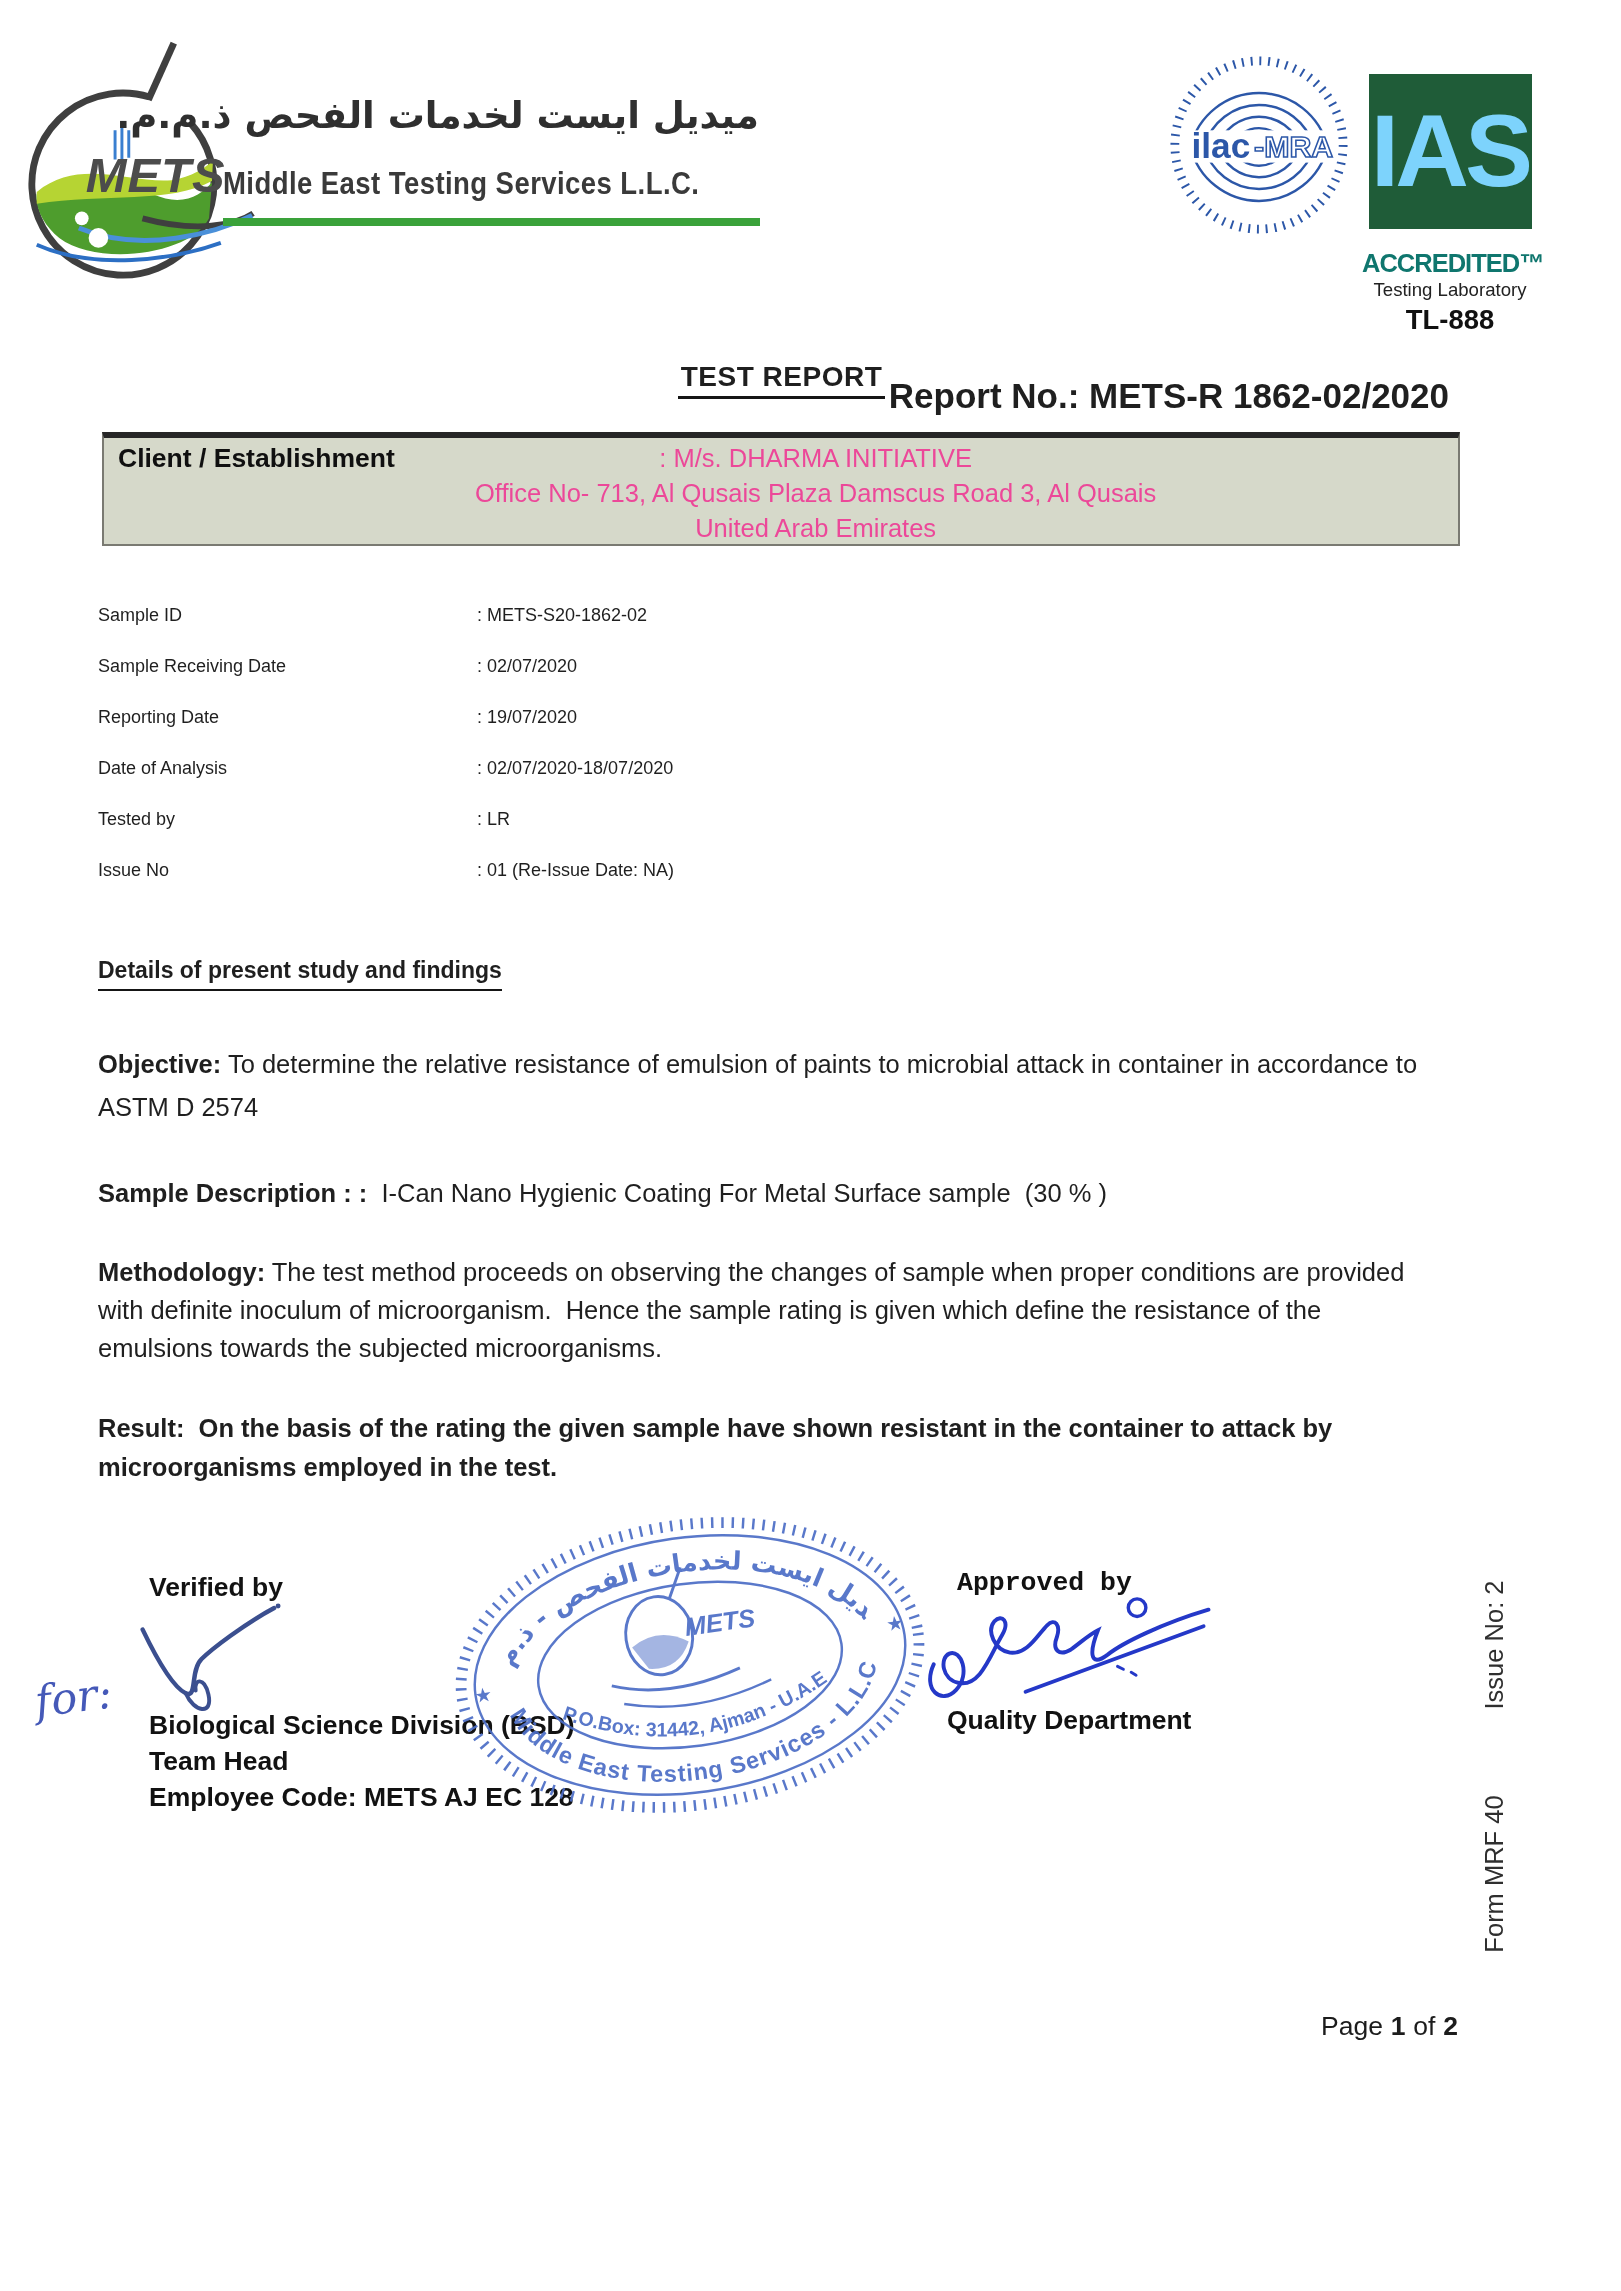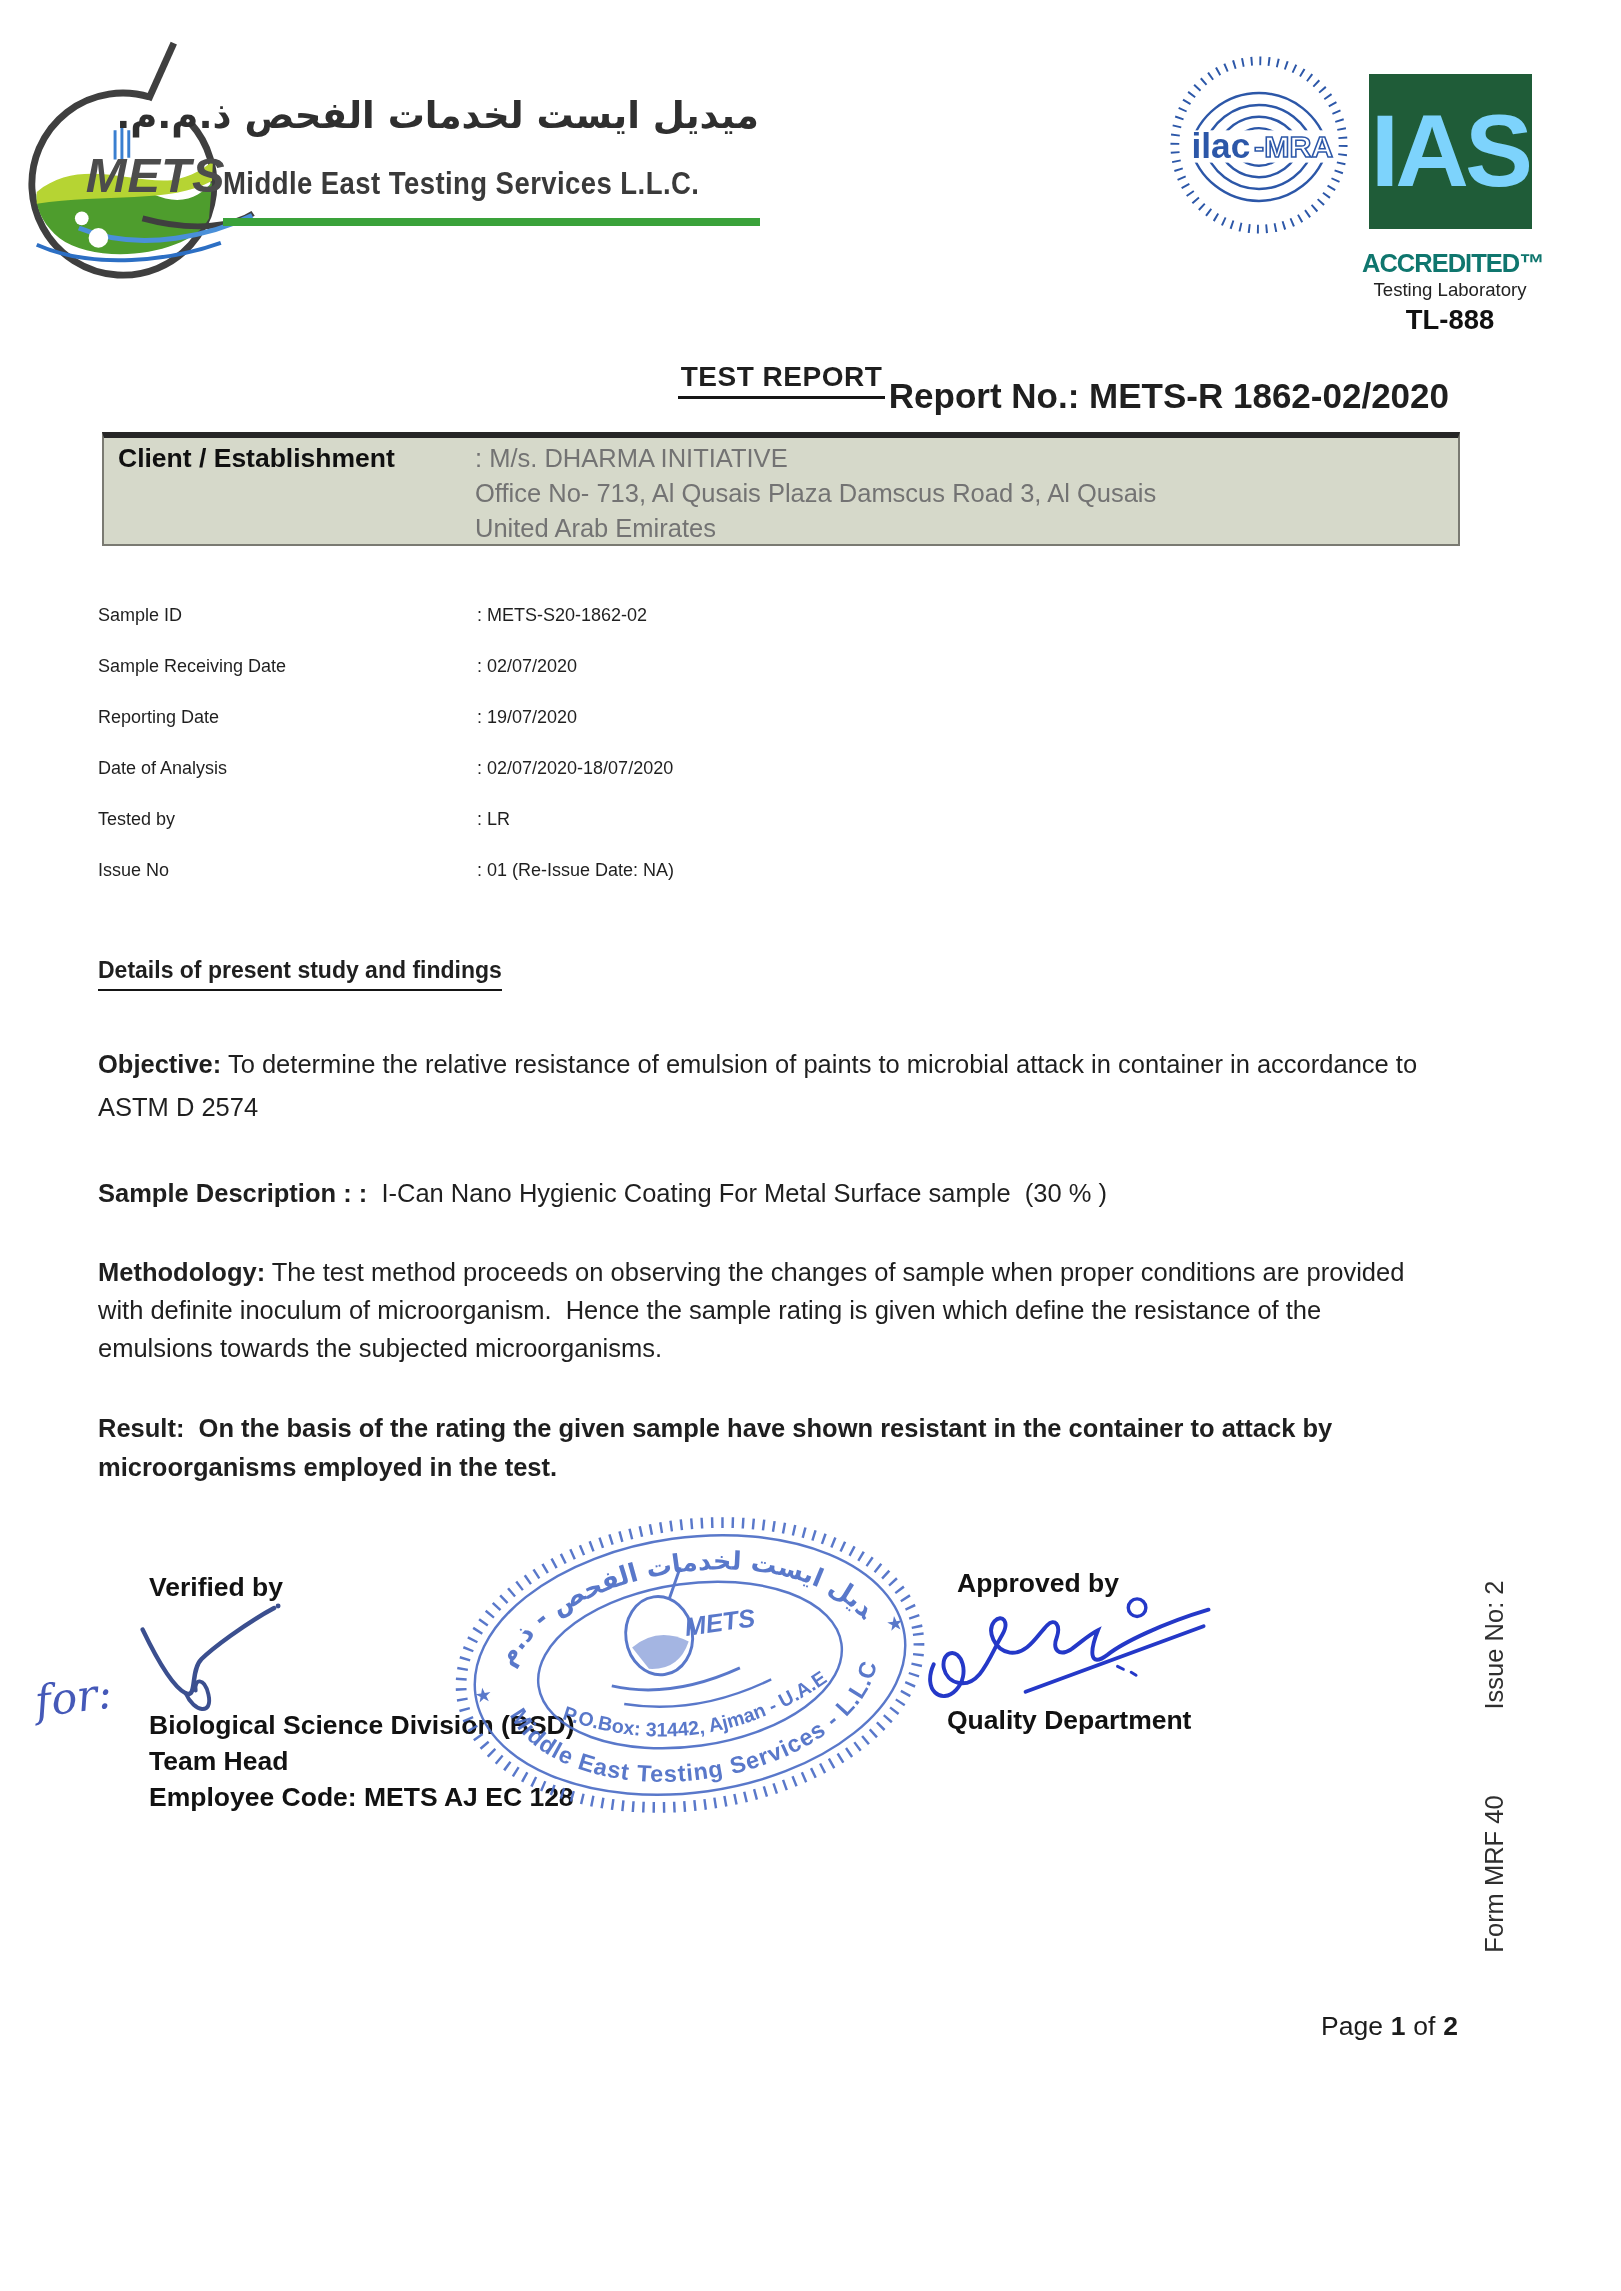--- a/index.html
+++ b/index.html
@@ -43,21 +43,21 @@
   }
   .report-number { left:98px; top:376px; width:1351px; text-align:right; font-size:35px; font-weight:bold; }
 
   
   .client-box {
     left:102px; top:432px; width:1358px; height:114px; box-sizing:border-box;
     background:var(--client_bg,#d6d9ca);
     border:2px solid #7a7a72; border-top:6.9px solid #262626;
   }
   .client-label { left:118px; top:443px; font-size:26.5px; font-weight:bold; color:#101010; }
-  .client-values { left:475px; top:441px; font-size:25.5px; line-height:35px; color:#737373; }
+  .client-values { left:475px; top:441px; font-size:25.5px; line-height:35px; color:#ec4899;text-align:center; }
 
   
   .details { left:98px; top:590px; width:1078px; }
   .drow { height:51px; line-height:51px; font-size:18px; }
   .dlabel { display:inline-block; width:379px; vertical-align:top; }
   .dvalue { display:inline-block; vertical-align:top; }
 
   
   .study-heading-wrap { left:98px; top:957px; }
   .study-heading {
@@ -67,21 +67,21 @@
   .para { left:98px; font-size:25.5px; line-height:43px; width:1490px; }
   .para .ptext { white-space:pre-wrap; }
   .p-objective { top:1043px; }
   .p-sample { top:1172px; }
   .p-method { top:1253px; line-height:38px; }
   .p-result { top:1409px; line-height:39px; font-weight:bold; width:1392px; }
 
   
   .sig-label { font-size:26.5px; font-weight:bold; color:#121212; }
   .verified-label { left:149px; top:1572px; }
-  .approved-label { left:957px; top:1568px; }
+  .approved-label { left:957px; top:1568px;font-family:Liberation Mono, monospace; }
   .quality-label { left:947px; top:1705px; }
   .verified-block { left:149px; top:1707px; font-size:26.5px; font-weight:bold; line-height:36px; color:#121212; }
   .for-note {
     left:35px; top:1672px; font-family:"DejaVu Serif",serif; font-style:italic;
     font-size:43px; color:#4559b8; transform:rotate(-7deg);
   }
   .sig-verified { left:125px; top:1600px; }
   .sig-approved { left:910px; top:1594px; }
   .stamp { left:443px; top:1512px; opacity:0.93; }
 

